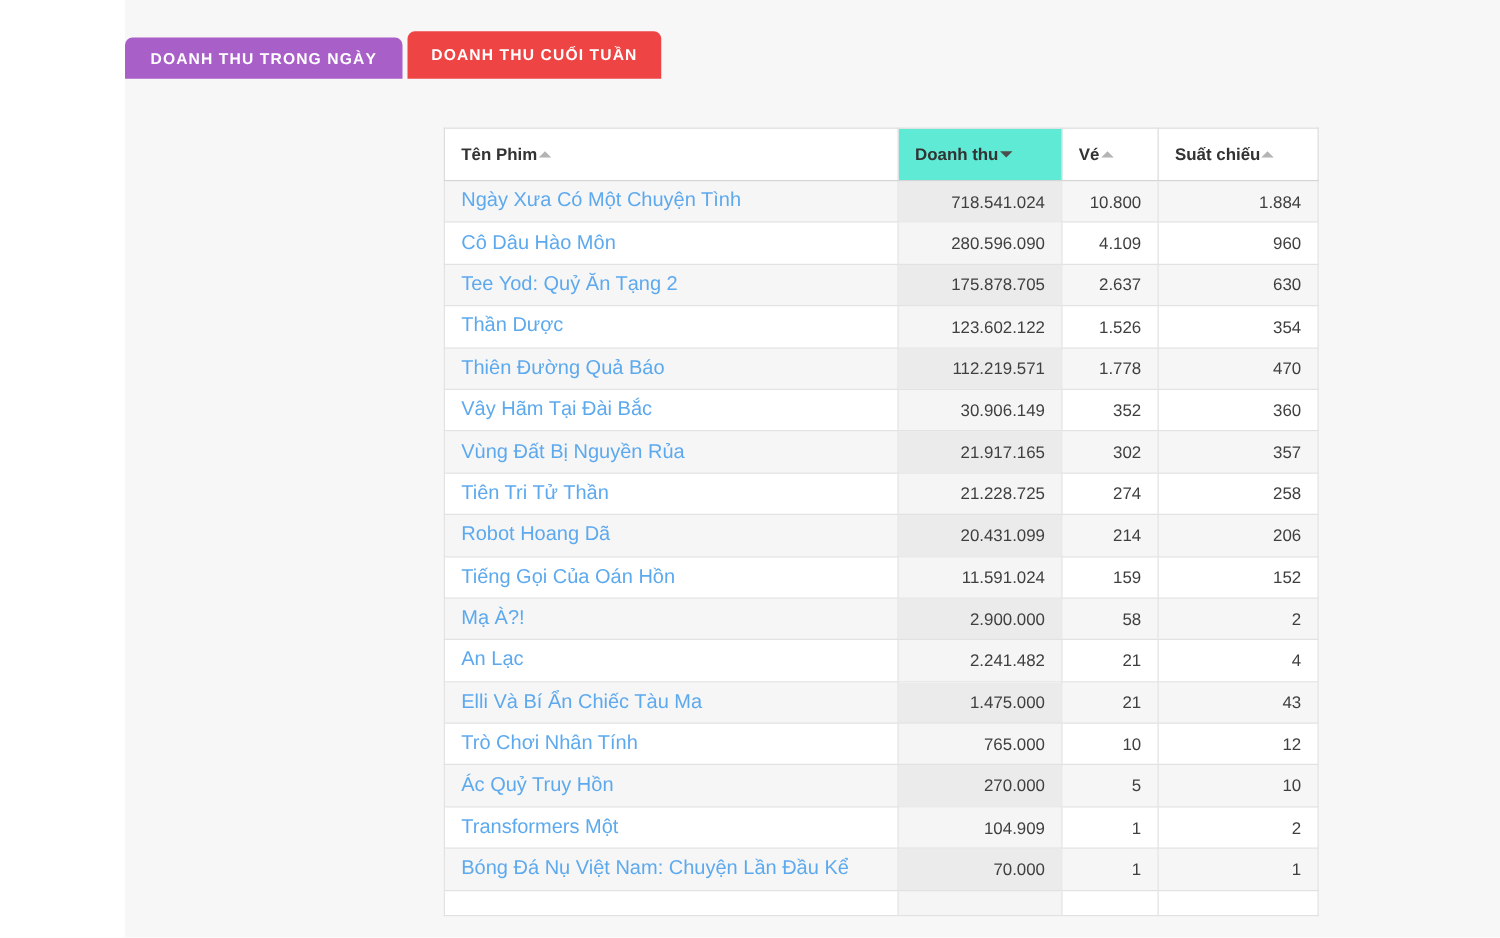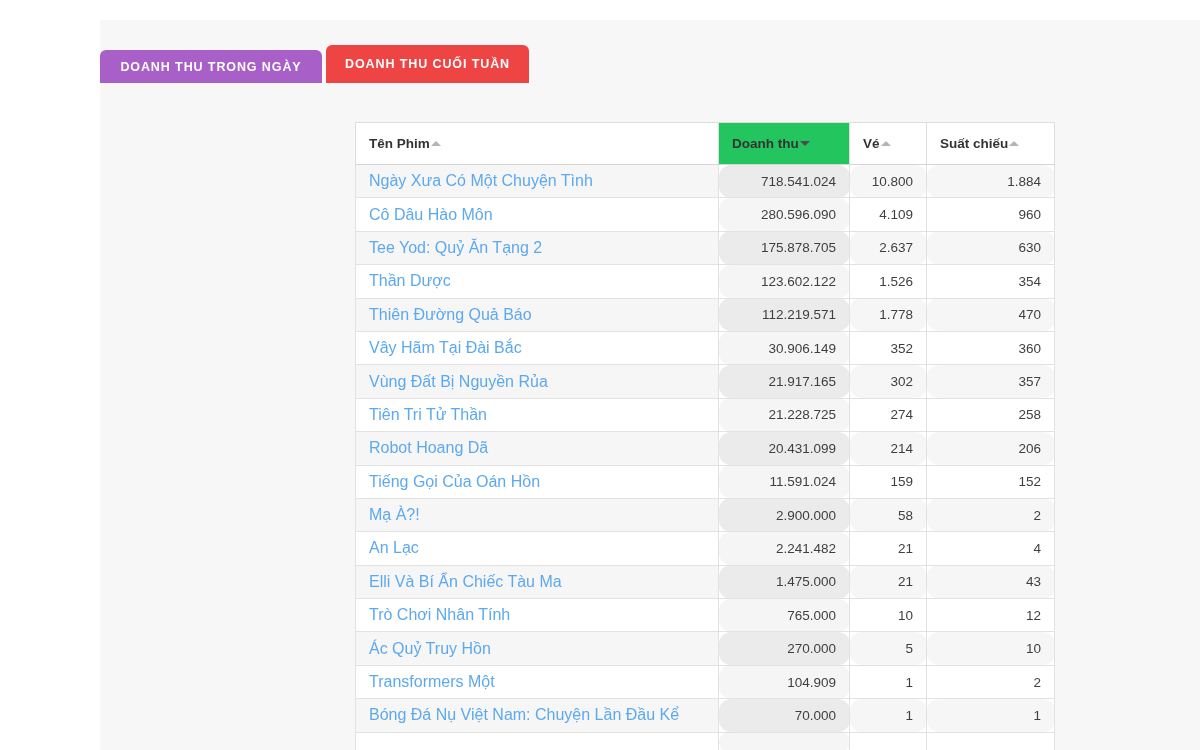--- a/index.html
+++ b/index.html
@@ -11,21 +11,20 @@
     overflow: hidden;
     background: #ffffff;
     font-family: "Liberation Sans", sans-serif;
   }
 
   #root {
     position: relative;
     width: 1200px;
     height: 570px;
     background: #ffffff;
-    margin-top: 20px;
   }
 
   
   .page-panel {
     position: absolute;
     left: 100px;
     top: 0;
     width: 1100px;
     height: 750px;
     background: #f7f7f7;
@@ -101,21 +100,21 @@
     font-size: 13.5px;
     font-weight: bold;
     color: #333333;
     padding: 0 13px;
     white-space: nowrap;
     cursor: pointer;
     vertical-align: middle;
   }
 
   thead th.sorted {
-    background: #22c55e;
+    background: #5eead4;
   }
 
   thead th .hdr {
     display: flex;
     align-items: center;
     gap: 1px;
     justify-content: flex-start;
   }
   thead th.num .hdr { justify-content: flex-start; }
 
@@ -146,21 +145,21 @@
     white-space: nowrap;
     overflow: hidden;
     vertical-align: middle;
   }
 
   tbody td.name a {
     color: #5da9ee;
     text-decoration: none;
     font-size: 16px;
   }
-  tbody td.num { text-align: right; border-radius: 12px; }
+  tbody td.num { text-align: right; }
 
   
   tbody tr:nth-child(odd)  td { background: #f6f6f6; }
   tbody tr:nth-child(even) td { background: #ffffff; }
   
   tbody tr:nth-child(odd)  td.sortedcol { background: #ebebeb; }
   tbody tr:nth-child(even) td.sortedcol { background: #f5f5f5; }
 
   
   tbody tr.clipped td { height: 20px; }

